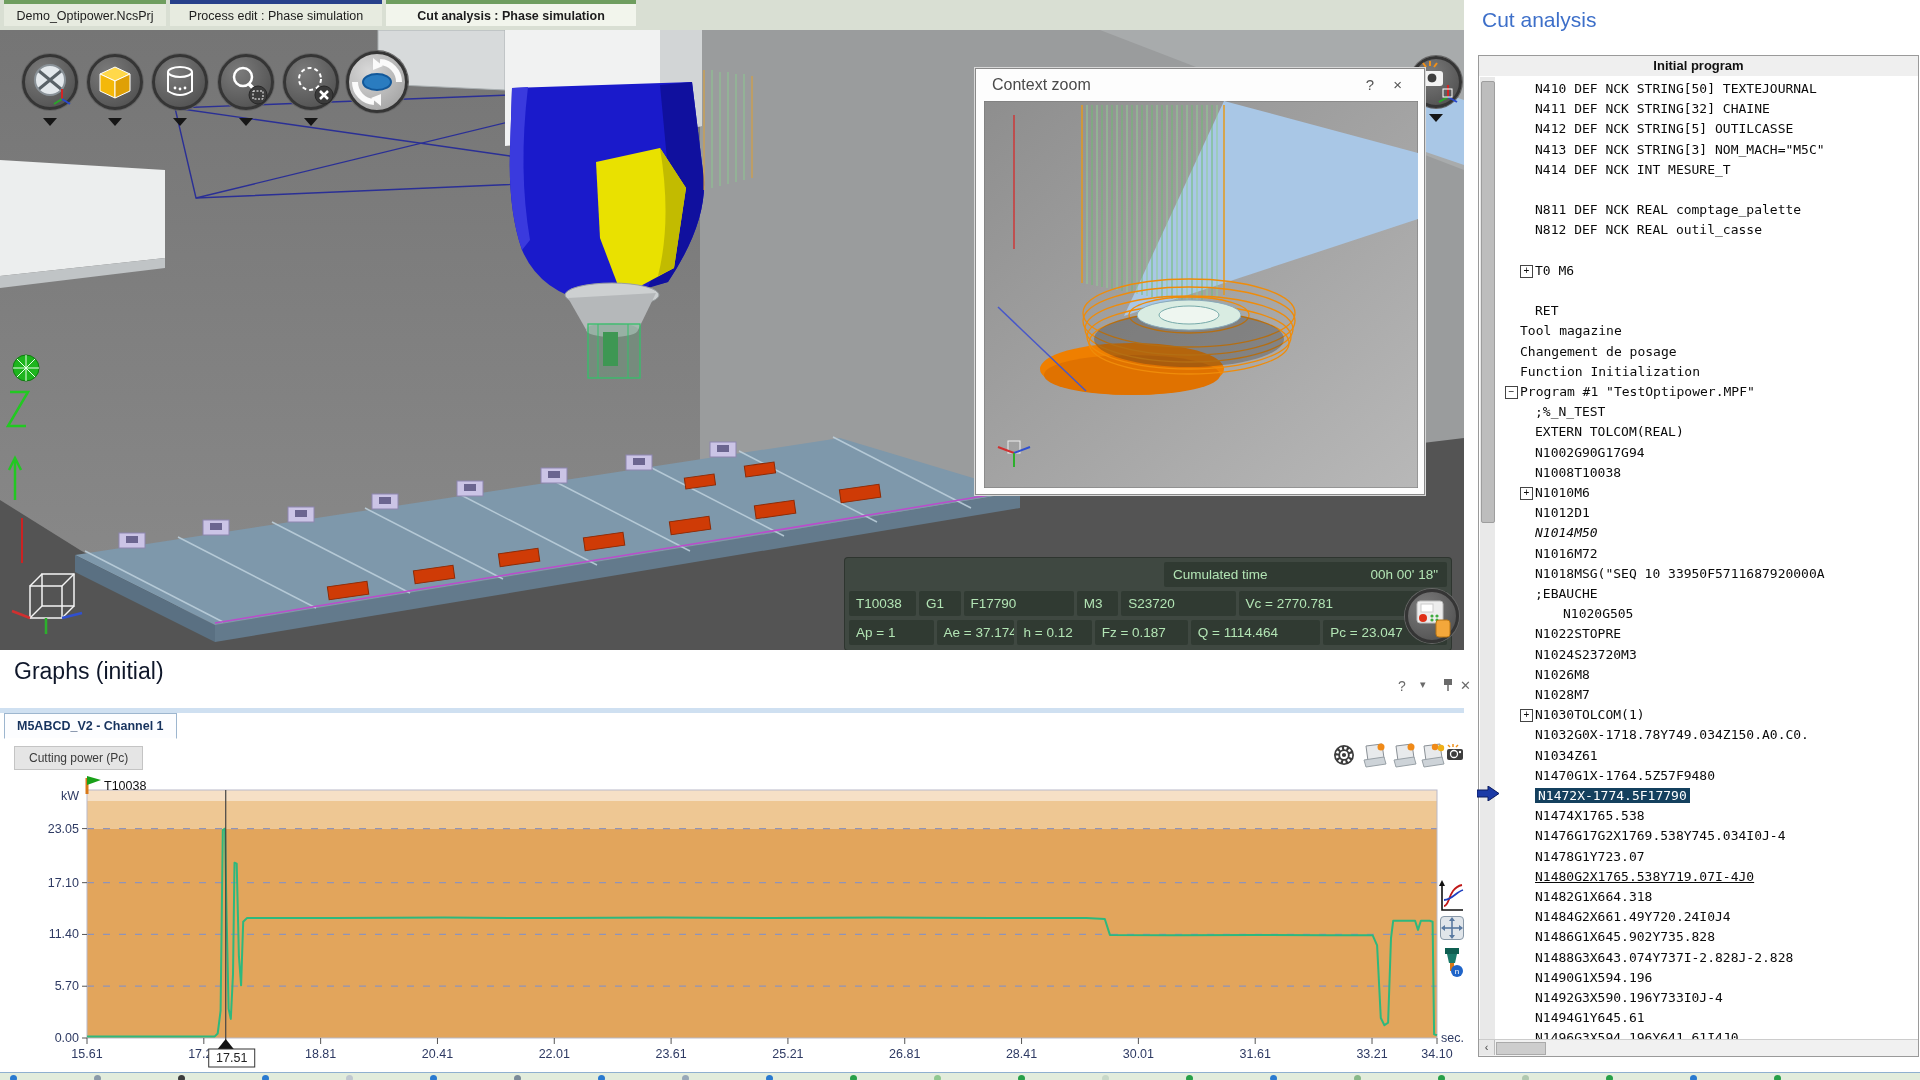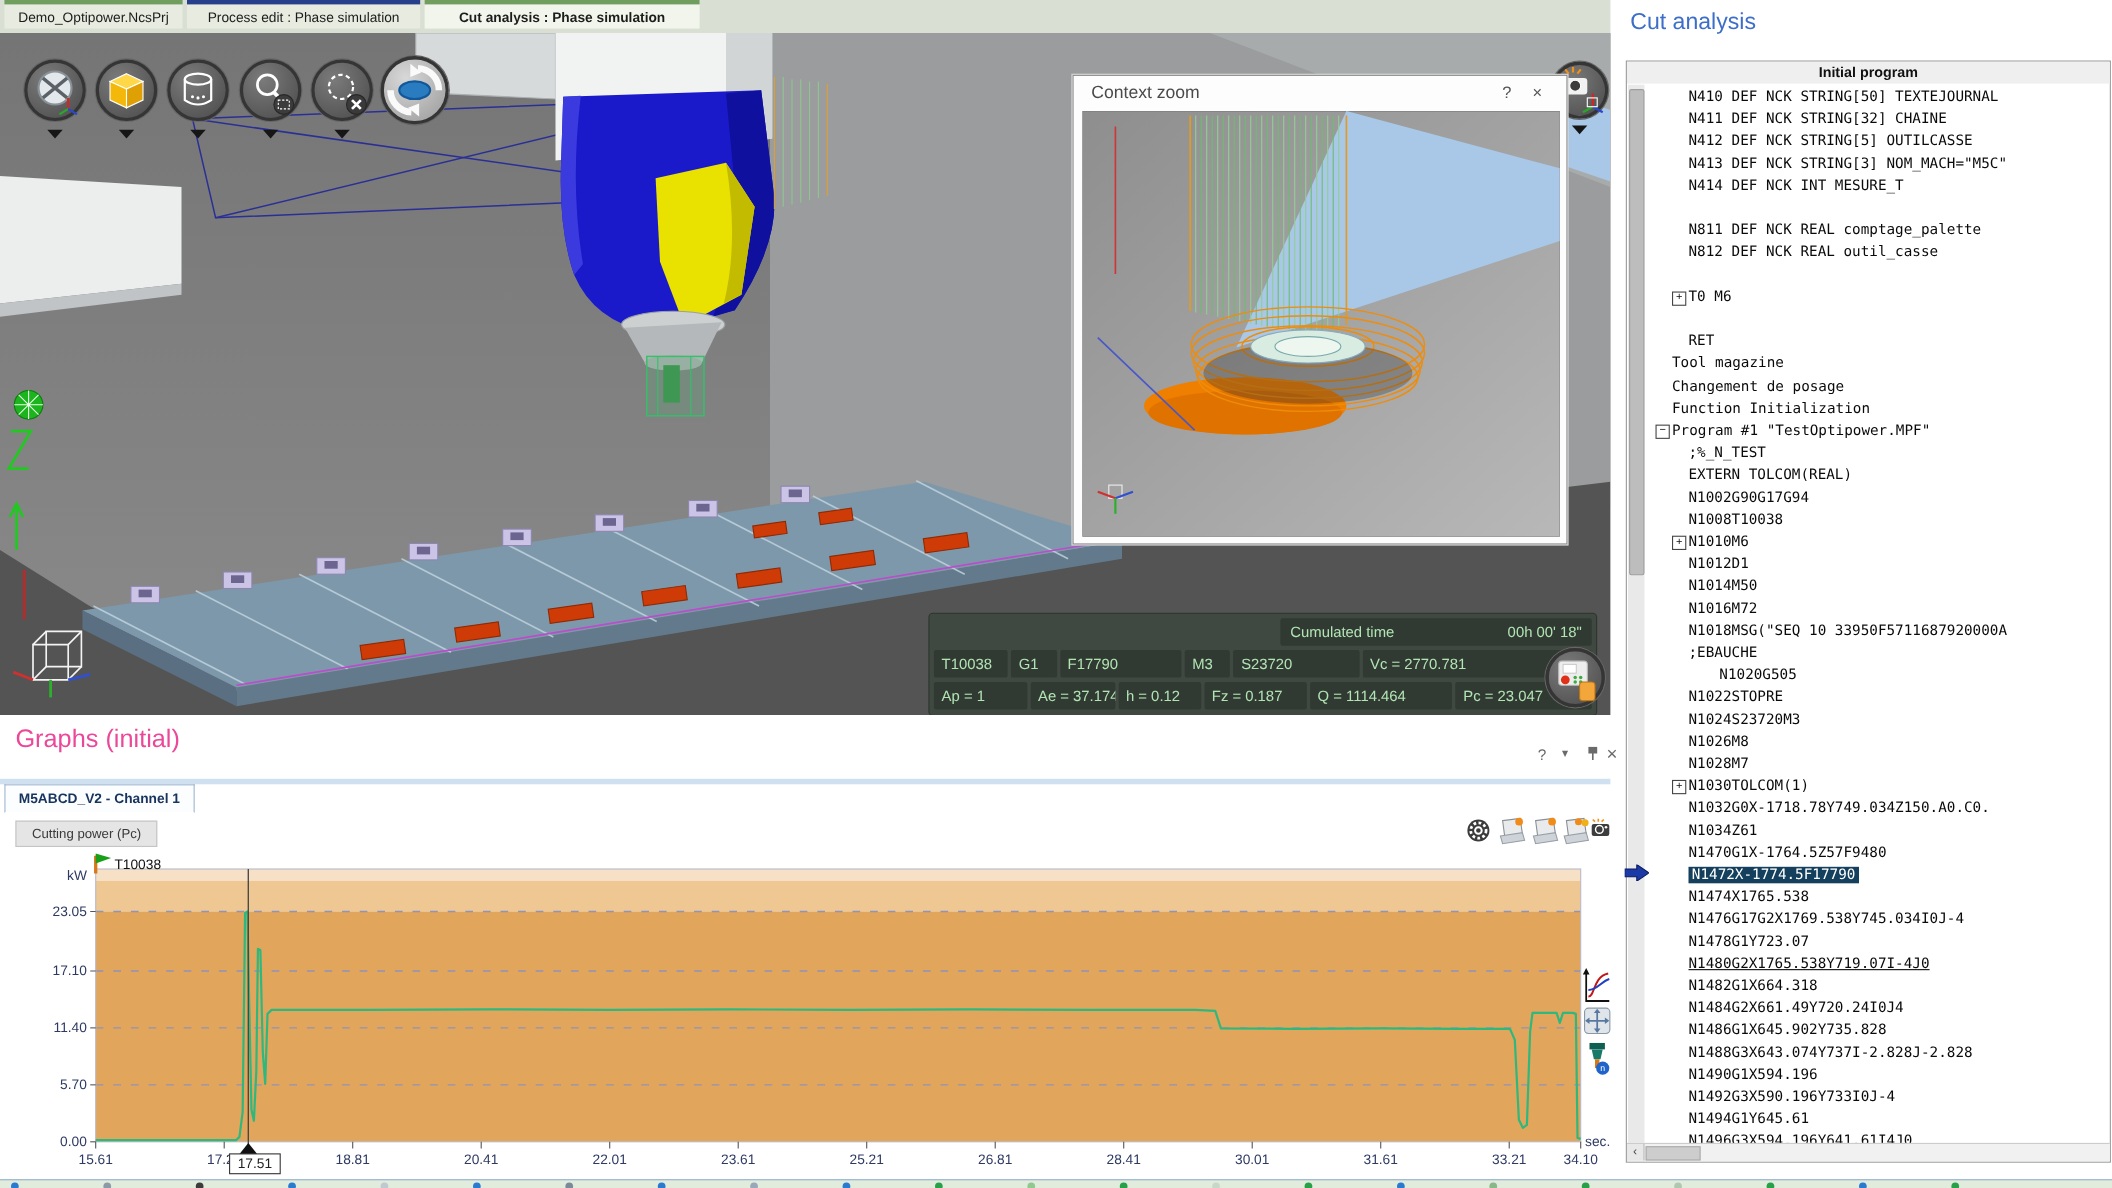--- a/index.html
+++ b/index.html
@@ -24,21 +24,21 @@
   
   #statusbar{position:absolute;left:845px;top:528px;width:606px;height:92px;background:#3f4841;
     border-radius:3px;box-shadow:0 0 0 1px #2e352f;}
   .srow{position:absolute;left:4px;right:4px;display:flex;gap:3px;height:25px;}
   .scell{background:#303a32;color:#b2e4b4;font-size:13.5px;line-height:25px;padding:0 7px;
     box-sizing:border-box;white-space:nowrap;overflow:hidden;border-radius:2px;}
   #cumcell{position:absolute;right:4px;top:4px;width:283px;height:25px;background:#303a32;border-radius:2px;
     color:#b2e4b4;font-size:13.5px;line-height:25px;display:flex;justify-content:space-between;padding:0 9px;box-sizing:border-box;}
   
   #graphs{position:absolute;left:0;top:650px;width:1464px;height:422px;background:#fff;}
-  #gtitle{position:absolute;left:14px;top:8px;font-size:23px;color:#ec4899;}
+  #gtitle{position:absolute;left:14px;top:8px;font-size:23px;color:#0f172a;}
   #gtabstrip{position:absolute;left:0;top:58px;width:1464px;height:5px;background:#cfe0f1;}
   #gtab{position:absolute;left:4px;top:63px;height:24px;background:#fcfdff;border:1px solid #9db6cf;
     border-bottom:1px solid #fff;font-size:12.5px;font-weight:bold;color:#17335e;line-height:24px;padding:0 12px;}
   #gseries{position:absolute;left:14px;top:96px;height:22px;background:#e5e5e5;border:1px solid #c4c4c4;
     font-size:12px;color:#3a3a3a;line-height:22px;padding:0 14px;}
   .ghicon{position:absolute;top:28px;font-size:14px;color:#6a6a6a;}
   text.tick{font:12.5px "Liberation Sans",sans-serif;fill:#2e3a63;}
   text.toollbl{font:12.5px "Liberation Sans",sans-serif;fill:#111;}
   text.cursorlbl{font:12.5px "Liberation Sans",sans-serif;fill:#222;}
   #panbtn{position:absolute;left:1440px;top:266px;width:24px;height:24px;background:#e0e5ea;
@@ -557,21 +557,21 @@
         <div class="pline" style="top: 244.4px; left: 0px; right: 0px;"><span style="margin-left: 41px;">Tool magazine</span></div>
         <div class="pline" style="top: 264.6px; left: 0px; right: 0px;"><span style="margin-left: 41px;">Changement de posage</span></div>
         <div class="pline" style="top: 284.8px; left: 0px; right: 0px;"><span style="margin-left: 41px;">Function Initialization</span></div>
         <div class="pline" style="top: 305px; left: 0px; right: 0px;"><span class="pbox" style="left: 26px;">−</span><span style="margin-left: 41px;">Program #1 "TestOptipower.MPF"</span></div>
         <div class="pline" style="top: 325.2px; left: 0px; right: 0px;"><span style="margin-left: 56px;">;%_N_TEST</span></div>
         <div class="pline" style="top: 345.4px; left: 0px; right: 0px;"><span style="margin-left: 56px;">EXTERN TOLCOM(REAL)</span></div>
         <div class="pline" style="top: 365.6px; left: 0px; right: 0px;"><span style="margin-left: 56px;">N1002G90G17G94</span></div>
         <div class="pline" style="top: 385.8px; left: 0px; right: 0px;"><span style="margin-left: 56px;">N1008T10038</span></div>
         <div class="pline" style="top: 406px; left: 0px; right: 0px;"><span class="pbox" style="left: 41px;">+</span><span style="margin-left: 56px;">N1010M6</span></div>
         <div class="pline" style="top: 426.2px; left: 0px; right: 0px;"><span style="margin-left: 56px;">N1012D1</span></div>
-        <div class="pline" style="top: 446.4px; left: 0px; right: 13px;"><span style="margin-left: 56px;">N1014M50</span></div>
+        <div class="pline" style="top: 446.4px; left: 0px; right: 13px; font-style: italic;"><span style="margin-left: 56px;">N1014M50</span></div>
         <div class="pline" style="top: 466.6px; left: 0px; right: 0px;"><span style="margin-left: 56px;">N1016M72</span></div>
         <div class="pline" style="top: 486.8px; left: 0px; right: 0px;"><span style="margin-left: 56px;">N1018MSG("SEQ 10 33950F5711687920000A</span></div>
         <div class="pline" style="top: 507px; left: 0px; right: 0px;"><span style="margin-left: 56px;">;EBAUCHE</span></div>
         <div class="pline" style="top: 527.2px; left: 0px; right: 0px;"><span style="margin-left: 36px; padding-left: 48px;">N1020G505</span></div>
         <div class="pline" style="top: 547.4px; left: 0px; right: 0px;"><span style="margin-left: 56px;">N1022STOPRE</span></div>
         <div class="pline" style="top: 567.6px; left: 0px; right: 0px;"><span style="margin-left: 56px;">N1024S23720M3</span></div>
         <div class="pline" style="top: 587.8px; left: 0px; right: 0px;"><span style="margin-left: 56px;">N1026M8</span></div>
         <div class="pline" style="top: 608px; left: 0px; right: 0px;"><span style="margin-left: 56px;">N1028M7</span></div>
         <div class="pline" style="top: 628.2px; left: 0px; right: 0px;"><span class="pbox" style="left: 41px;">+</span><span style="margin-left: 56px;">N1030TOLCOM(1)</span></div>
         <div class="pline" style="top: 648.4px; left: 0px; right: 0px;"><span style="margin-left: 56px;">N1032G0X-1718.78Y749.034Z150.A0.C0.</span></div>

